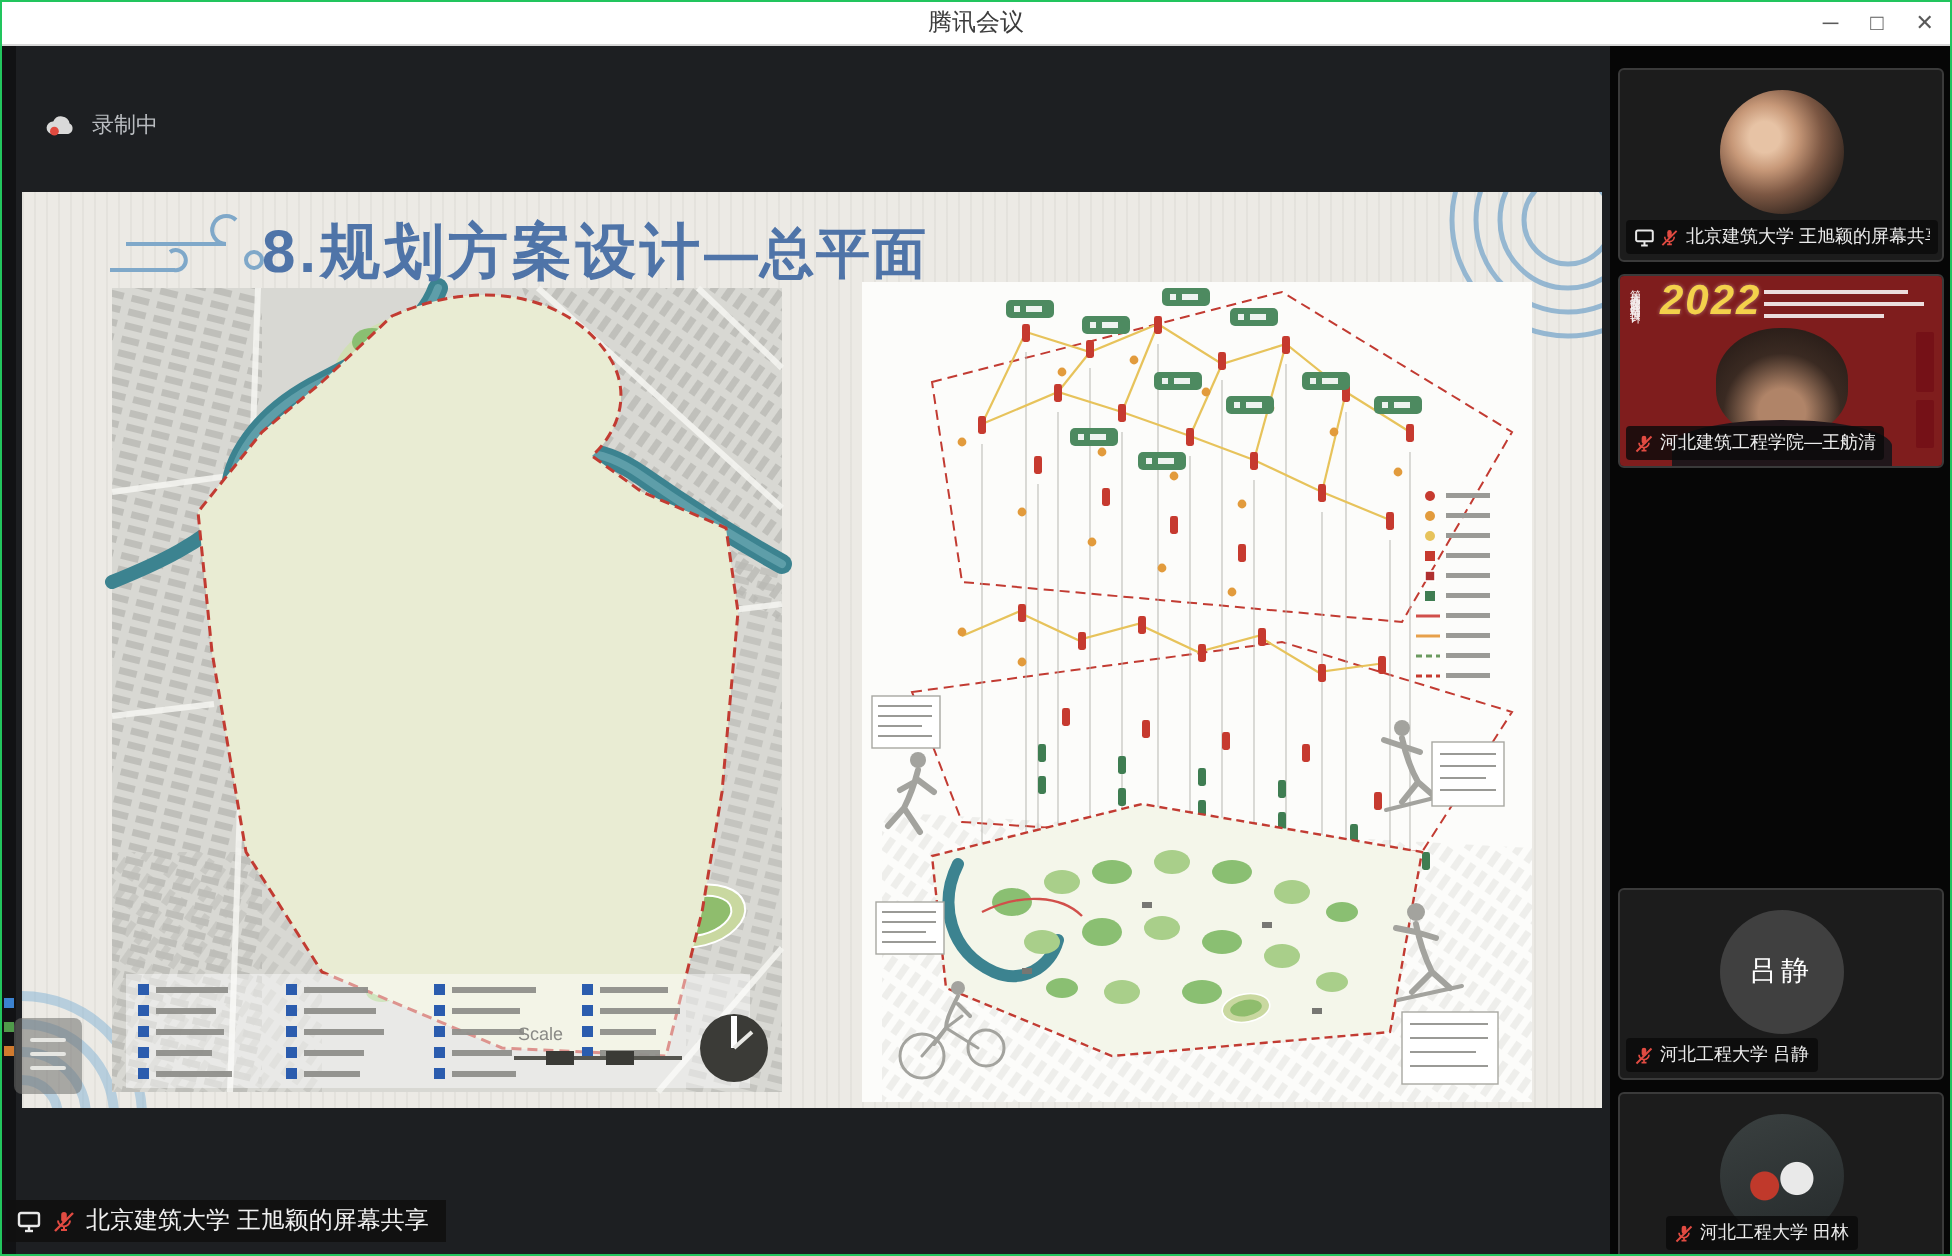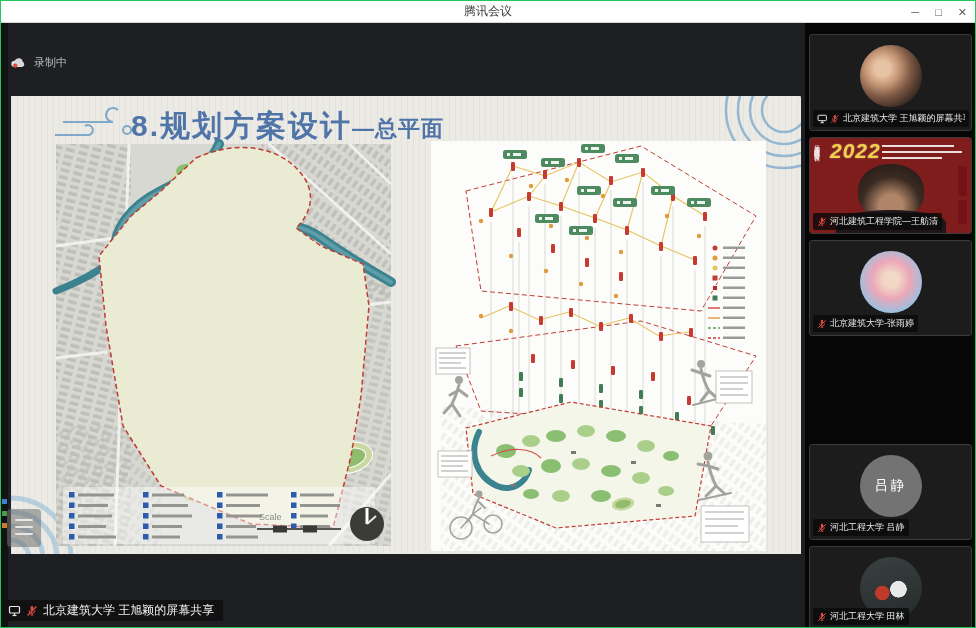--- a/index.html
+++ b/index.html
@@ -10,29 +10,29 @@
   .titlebar{position:absolute;top:0;left:0;right:0;height:22px;background:#ffffff;display:flex;align-items:center;justify-content:center;border-bottom:1px solid #d7d7d7;}
   .titlebar .title{font-size:12px;color:#3c3c3c;}
   .win-controls{position:absolute;right:8px;top:0;height:22px;display:flex;align-items:center;gap:16px;}
   .win-controls span{font-size:11px;color:#5a5a5a;cursor:default;line-height:22px;}
 
   
   .main{position:absolute;top:22px;left:0;right:0;bottom:0;background:#1d1f22;}
   .left-strip{position:absolute;left:0;top:0;width:7px;height:100%;background:#111214;}
   .left-strip i{position:absolute;left:1px;width:5px;height:5px;display:block;}
 
-  .recording{position:absolute;left:9px;top:32px;display:flex;align-items:center;gap:7px;}
+  .recording{position:absolute;left:21px;top:32px;display:flex;align-items:center;gap:7px;}
   .recording .rec-label{font-size:11px;color:#b9bcc0;}
 
   
   .slide{position:absolute;left:10px;top:73px;width:790px;height:458px;background:#eceae5;overflow:hidden;
          background-image:repeating-linear-gradient(90deg,rgba(120,120,112,.07) 0 1px,rgba(0,0,0,0) 1px 6px);}
   .slide-title{position:absolute;left:120px;top:10px;white-space:nowrap;color:#4f74a8;font-weight:bold;}
   .slide-title .t-main{font-size:30px;letter-spacing:2px;}
-  .slide-title .t-suffix{font-size:22px;letter-spacing:1px;}
+  .slide-title .t-suffix{font-size:27px;letter-spacing:1px;}
   .slide svg.slide-art{position:absolute;left:0;top:0;}
 
   .list-button{position:absolute;left:6px;top:486px;width:34px;height:38px;background:rgba(112,112,110,.55);border-radius:4px;z-index:5;}
   .list-button b{position:absolute;left:8px;width:18px;height:2px;background:#e6e6e2;border-radius:1px;}
   .list-button b:nth-child(1){top:10px}.list-button b:nth-child(2){top:17px}.list-button b:nth-child(3){top:24px}
 
   
   .share-banner{position:absolute;left:2px;top:577px;height:21px;display:flex;align-items:center;gap:5px;background:rgba(16,16,16,.92);padding:0 9px 0 5px;}
   .share-banner span{font-size:12px;color:#f0f0f0;white-space:nowrap;}
 
@@ -41,21 +41,21 @@
   .tile{position:absolute;left:4px;width:163px;background:#1c1c1c;border:1px solid #3a3a3a;border-radius:3px;overflow:hidden;}
   .avatar{position:absolute;left:50%;top:10px;transform:translateX(-50%);width:62px;height:62px;border-radius:50%;}
   .nameplate{position:absolute;left:3px;bottom:3px;display:flex;align-items:center;gap:3px;max-width:156px;}
   .pill{display:flex;align-items:center;gap:3px;background:rgba(10,10,10,.8);padding:2px 4px;border-radius:2px;min-width:0;}
   .pill span{font-size:9px;color:#ececec;white-space:nowrap;overflow:hidden;text-overflow:clip;}
   .host-badge{flex:0 0 auto;}
 
   .av-girls{background:radial-gradient(circle at 36% 38%,#e7c3a5 0 14%,#c79878 30%,#7c5743 52%,#33261f 78%);}
   .av-scarf{background:radial-gradient(circle at 50% 46%,#f2d9c6 0 16%,#eba7b8 42%,#8cc5e8 78%,#6fb0dd 100%);}
   .av-gourd{background:radial-gradient(circle at 50% 34%,#f7ce4e 0 13%,#e8a22c 34%,#b36a14 58%,#402a0b 85%);}
-  .av-blue{background:#737373;display:flex;align-items:center;justify-content:center;}
+  .av-blue{background:#404040;display:flex;align-items:center;justify-content:center;}
   .av-blue span{color:#fff;font-size:14px;letter-spacing:2px;}
   .av-kids{background:radial-gradient(circle at 36% 58%,#c0392b 0 13%,rgba(0,0,0,0) 14%),radial-gradient(circle at 62% 52%,#e9e9e9 0 16%,rgba(0,0,0,0) 17%),linear-gradient(160deg,#3a4040 0%,#262b2c 100%);}
 
   
   .video-red{position:absolute;inset:0;background:#7f1d1d;}
   .v-year{position:absolute;left:20px;top:1px;font-size:21px;font-weight:bold;font-style:italic;color:#f3d14b;letter-spacing:1px;text-shadow:0 0 2px rgba(255,255,255,.4);}
   .v-vert{position:absolute;left:2px;top:2px;bottom:2px;writing-mode:vertical-lr;font-size:6px;color:#ffffff;opacity:.92;letter-spacing:1px;}
   .v-lines i{position:absolute;height:2px;background:rgba(255,255,255,.85);display:block;}
   .v-rightbar{position:absolute;right:4px;width:9px;background:rgba(110,8,18,.55);border-radius:1px;}
   .v-head{position:absolute;left:50%;transform:translateX(-50%);top:26px;width:66px;height:54px;border-radius:48% 48% 42% 42%;background:radial-gradient(circle at 50% 78%,#b08468 0 22%,#3a2a22 55%,#1f1512 100%);}
@@ -646,35 +646,20 @@
                 <path d="M3,5.2 a3,3 0 0 0 6,0" stroke="#e14b42" stroke-width="1" fill="none"></path>
                 <line x1="6" y1="8.2" x2="6" y2="10" stroke="#e14b42" stroke-width="1"></line>
                 <line x1="4.5" y1="10" x2="7.5" y2="10" stroke="#e14b42" stroke-width="1"></line>
                 <line x1="1.5" y1="10.5" x2="10.5" y2="1.5" stroke="#e14b42" stroke-width="1.2"></line>
               </svg>
             <span>河北建筑工程学院—王舫清</span>
           </div>
         </div>
       </div>
 
-      <div class="tile" style="top:217px;height:96px;">
-        <div class="avatar av-scarf"></div>
-        <div class="nameplate">
-          <div class="pill">
-            <svg width="10" height="10" viewBox="0 0 12 12">
-                <rect x="4.6" y="1" width="2.8" height="5" rx="1.4" fill="#e14b42"></rect>
-                <path d="M3,5.2 a3,3 0 0 0 6,0" stroke="#e14b42" stroke-width="1" fill="none"></path>
-                <line x1="6" y1="8.2" x2="6" y2="10" stroke="#e14b42" stroke-width="1"></line>
-                <line x1="4.5" y1="10" x2="7.5" y2="10" stroke="#e14b42" stroke-width="1"></line>
-                <line x1="1.5" y1="10.5" x2="10.5" y2="1.5" stroke="#e14b42" stroke-width="1.2"></line>
-              </svg>
-            <span>北京建筑大学-张雨婷</span>
-          </div>
-        </div>
-      </div>
 
 
       <div class="tile" style="top:421px;height:96px;">
         <div class="avatar av-blue">
           <span>吕静</span>
         </div>
         <div class="nameplate">
           <div class="pill">
             <svg width="10" height="10" viewBox="0 0 12 12">
                 <rect x="4.6" y="1" width="2.8" height="5" rx="1.4" fill="#e14b42"></rect>
@@ -683,21 +668,21 @@
                 <line x1="4.5" y1="10" x2="7.5" y2="10" stroke="#e14b42" stroke-width="1"></line>
                 <line x1="1.5" y1="10.5" x2="10.5" y2="1.5" stroke="#e14b42" stroke-width="1.2"></line>
               </svg>
             <span>河北工程大学 吕静</span>
           </div>
         </div>
       </div>
 
       <div class="tile" style="top:523px;height:96px;">
         <div class="avatar av-kids"></div>
-        <div class="nameplate" style="bottom:16px;">
+        <div class="nameplate" style="bottom:16px;margin-left:20px;">
           <div class="pill">
             <svg width="10" height="10" viewBox="0 0 12 12">
                 <rect x="4.6" y="1" width="2.8" height="5" rx="1.4" fill="#e14b42"></rect>
                 <path d="M3,5.2 a3,3 0 0 0 6,0" stroke="#e14b42" stroke-width="1" fill="none"></path>
                 <line x1="6" y1="8.2" x2="6" y2="10" stroke="#e14b42" stroke-width="1"></line>
                 <line x1="4.5" y1="10" x2="7.5" y2="10" stroke="#e14b42" stroke-width="1"></line>
                 <line x1="1.5" y1="10.5" x2="10.5" y2="1.5" stroke="#e14b42" stroke-width="1.2"></line>
               </svg>
             <span>河北工程大学 田林</span>
           </div>

